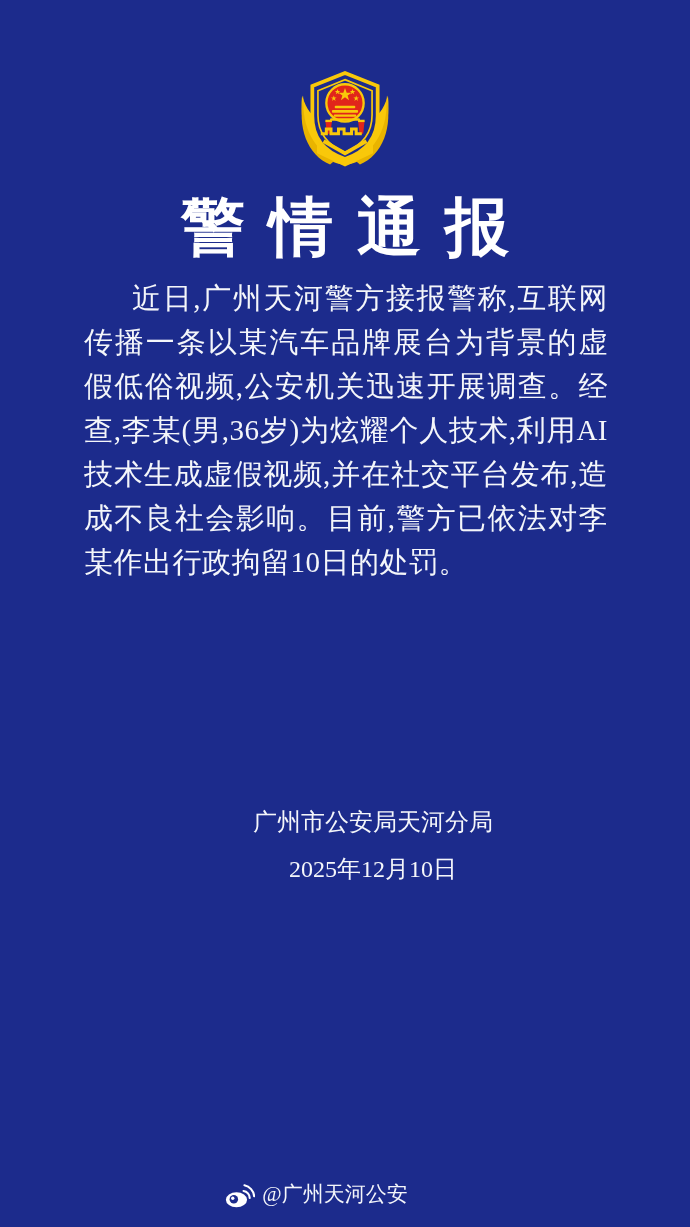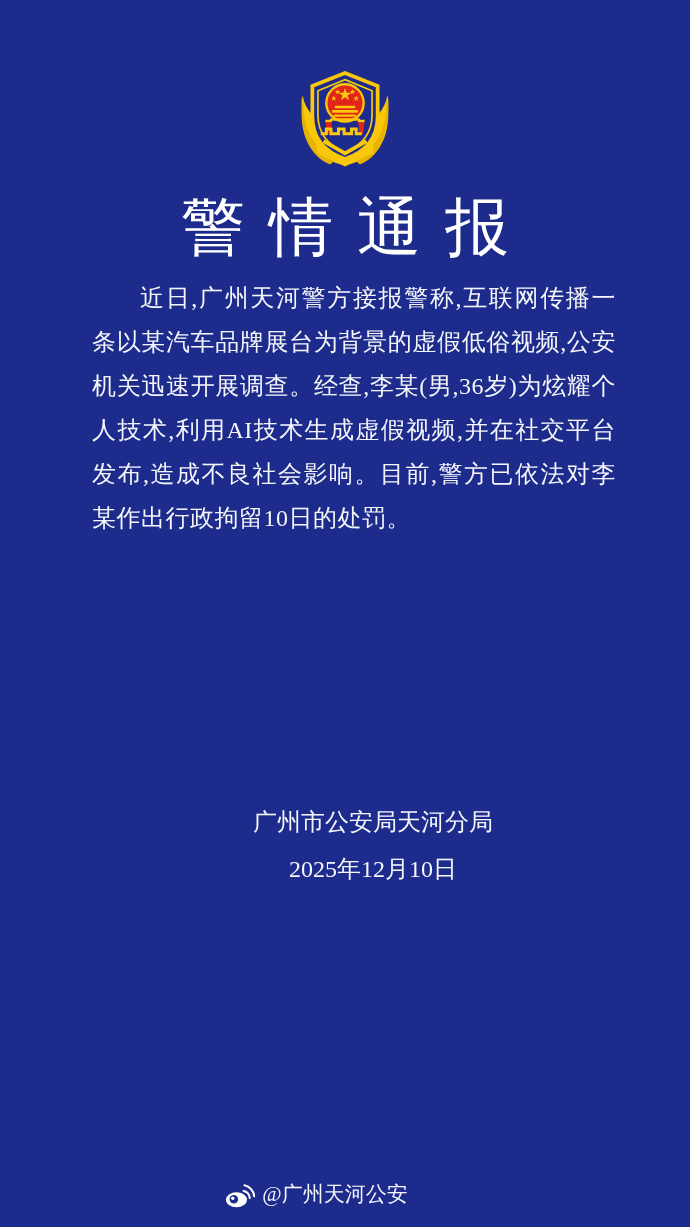--- a/index.html
+++ b/index.html
@@ -17,37 +17,36 @@
     left:289px;top:60px;
     width:112px;height:112px;
   }
   .title{
     position:absolute;
     left:0;top:192px;
     width:690px;
     margin:0;
     text-align:center;
     font-size:64px;
-    font-weight:normal;
+    font-weight:bold;
     letter-spacing:24px;
     padding-left:24px;
     box-sizing:border-box;
     line-height:72px;
     color:#ffffff;
   }
   .body-block{
     position:absolute;
     left:84px;top:276px;
     width:524px;
-    font-size:24px;
+    font-size:29px;
     line-height:44px;
     text-align:justify;
     word-break:break-all;
     letter-spacing:0.5px;
-    margin-left:8px;
   }
   .body-block p{
     margin:0;
     text-indent:48px;
   }
   .signature{
     position:absolute;
     left:0;top:799px;
     width:690px;
     text-align:center;

